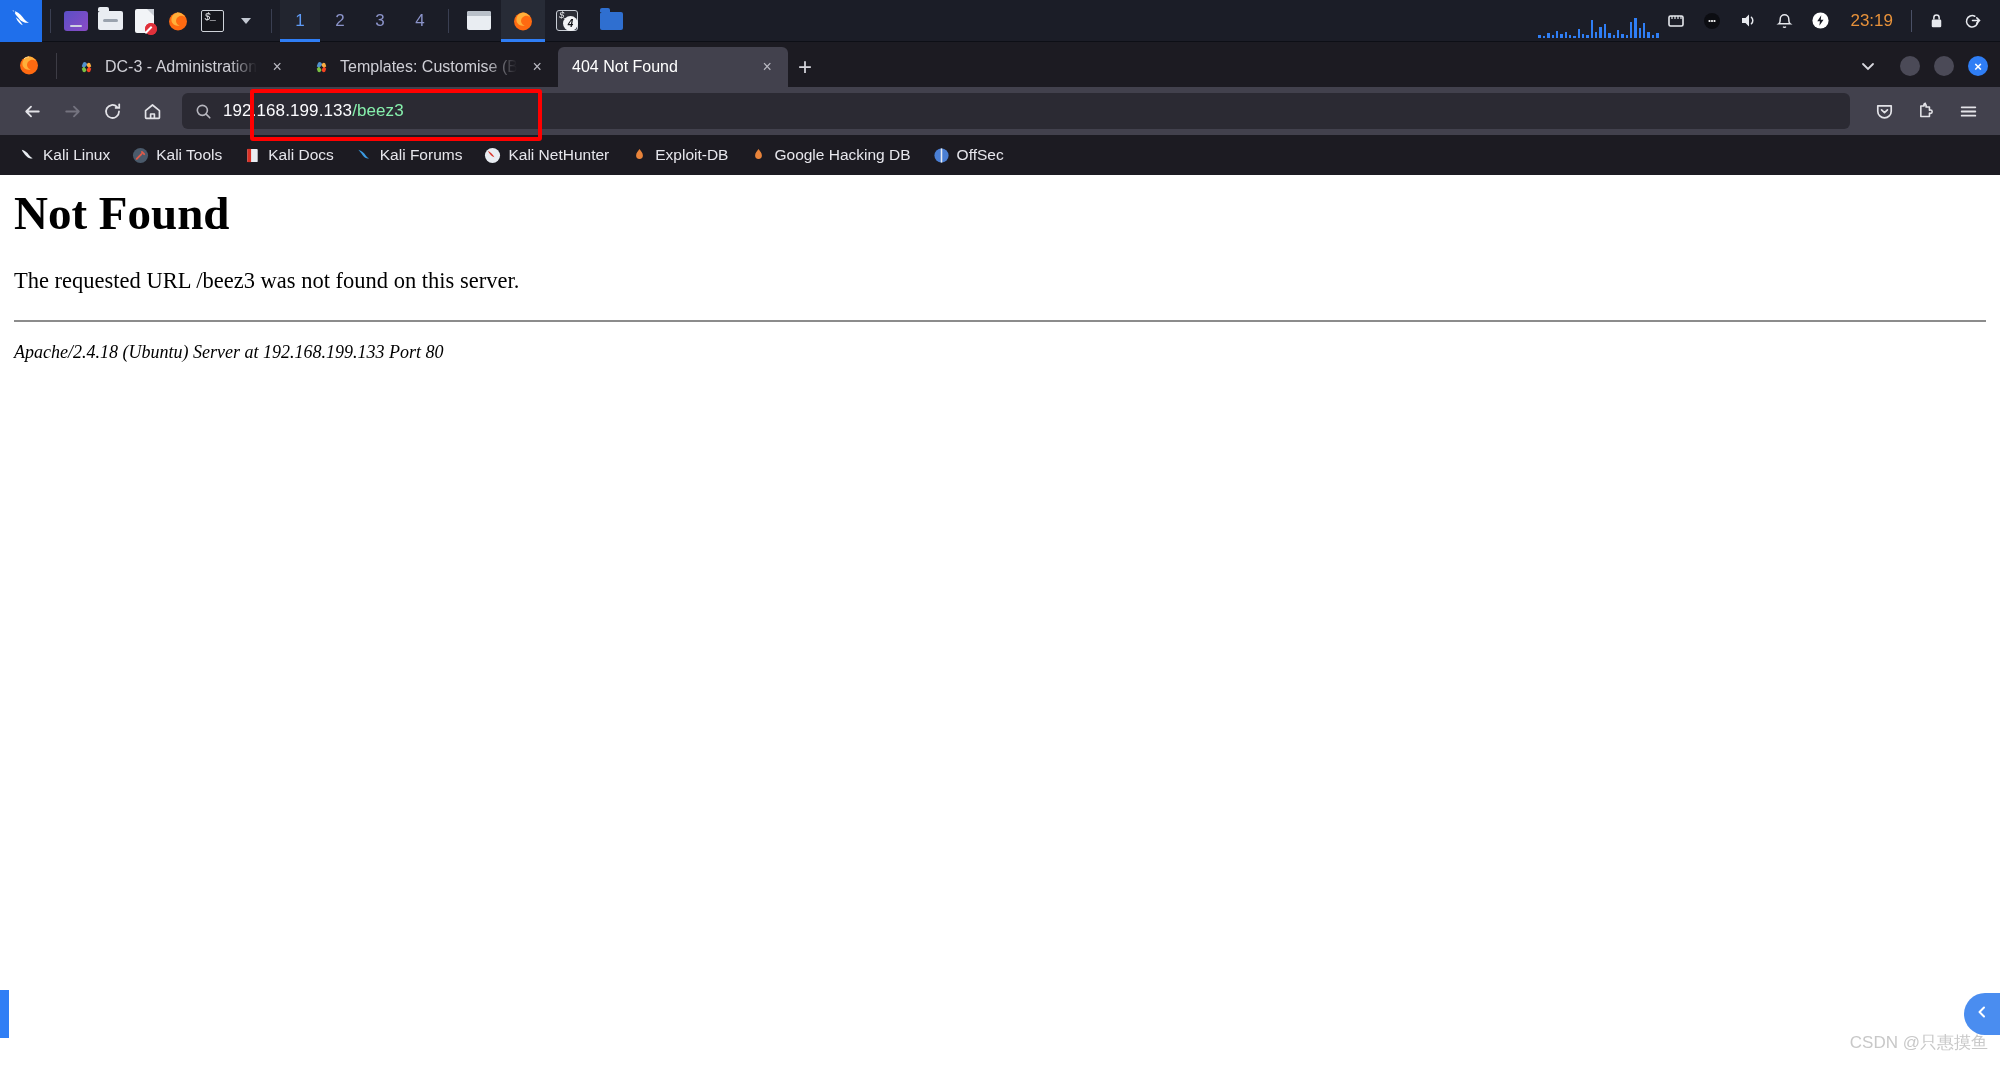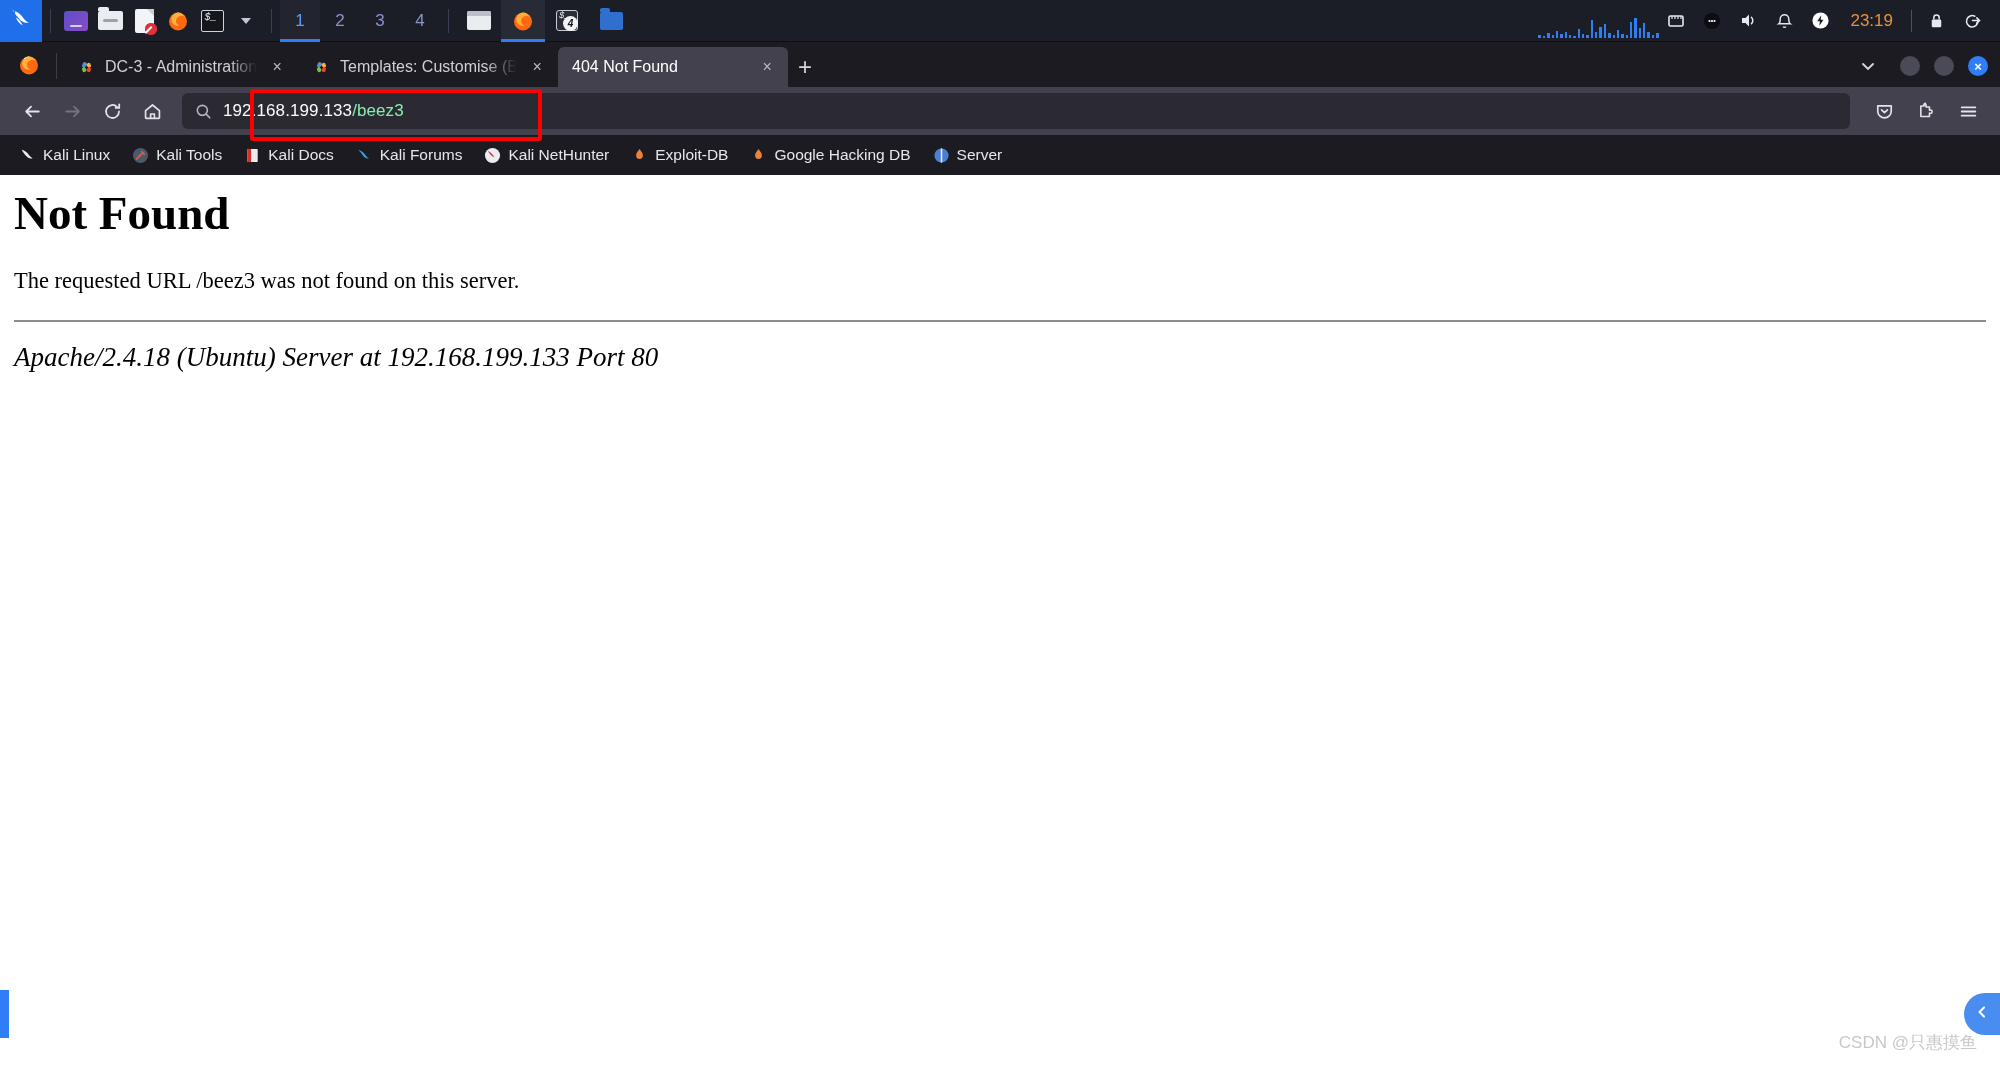--- a/index.html
+++ b/index.html
@@ -216,32 +216,32 @@
     position:absolute; top:175px; left:0; width:2000px; height:893px;
     background:#ffffff; color:#000;
     font-family:"Liberation Serif", serif;
     padding:14px 14px 0 14px;
   }
   #page h1{ font-size:47px; font-weight:bold; line-height:1.05; margin-bottom:30px; }
   #page .msg{ font-size:22.5px; margin-bottom:26px; }
   #page hr{
     border:none; border-top:2px solid #8c8c8c; margin:0 0 14px 0;
   }
-  #page .sig{ font-size:27px; font-style:italic;margin-top:20px; }
+  #page .sig{ font-size:18px; font-style:italic;margin-top:20px; }
 
   #leftstrip{
     position:absolute; left:0; top:815px; width:9px; height:48px; background:#2f7ef5;
   }
   #sidetab{
     position:absolute; right:0; top:818px; width:36px; height:42px;
     background:#4a8df0; border-radius:21px 0 0 21px;
     display:flex; align-items:center; justify-content:center; color:#fff;
   }
   #watermark{
-    position:absolute; right:23px; bottom:14px;
+    position:absolute; right:12px; bottom:14px;
     color:#c8c8c8; font-size:17px; font-family:"Liberation Sans", sans-serif;
     white-space:nowrap;
   }
 </style>
 </head>
 <body>
 
 <div id="taskbar">
   <div class="tb-left">
 
@@ -580,21 +580,21 @@
       </span>
       <span>Google Hacking DB</span>
     </div>
     <div class="bm">
       <span class="bmic">
         <svg viewBox="0 0 18 18">
             <circle cx="9" cy="9" r="7.5" fill="#4a7fd4"></circle>
         <path d="M9 1.5v15" stroke="#e9edf2" stroke-width="1.6"></path>
           </svg>
       </span>
-      <span>Server</span>
+      <span>OffSec</span>
     </div>
   </div>
 </div>
 
 <div id="page">
   <h1>Not Found</h1>
   <div class="msg">The requested URL /beez3 was not found on this server.</div>
   <hr>
   <div class="sig">Apache/2.4.18 (Ubuntu) Server at 192.168.199.133 Port 80</div>
 

